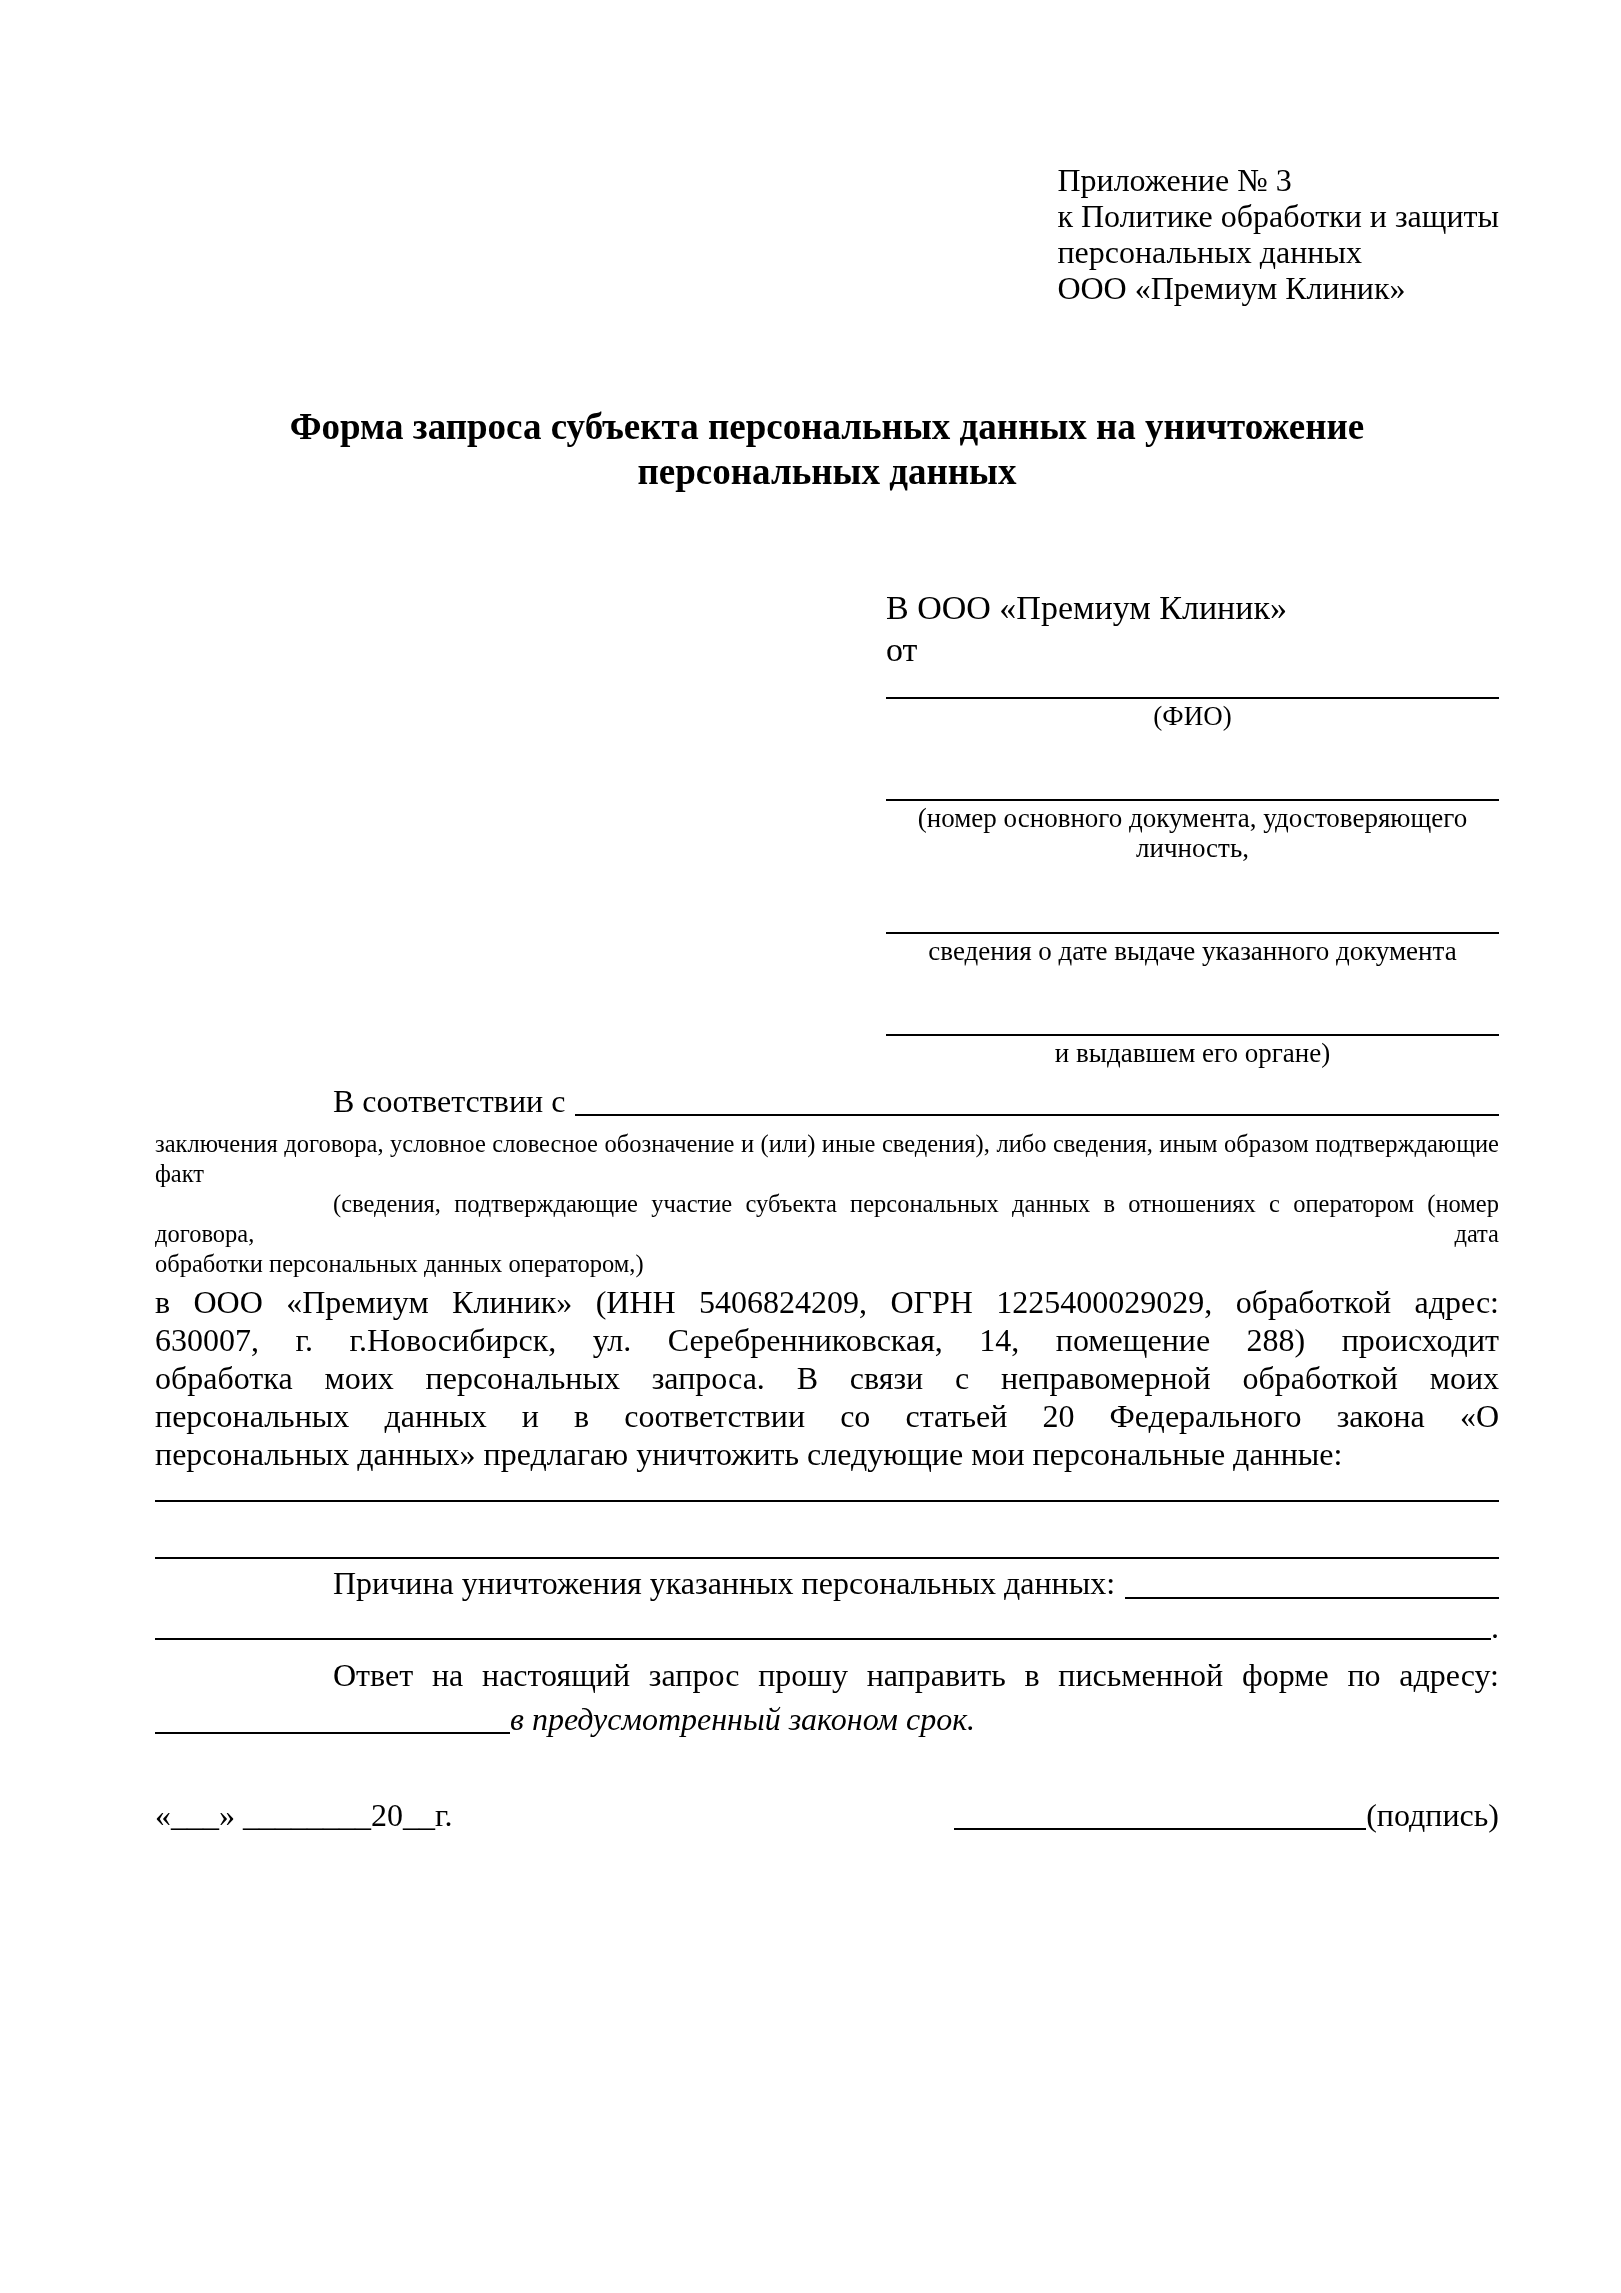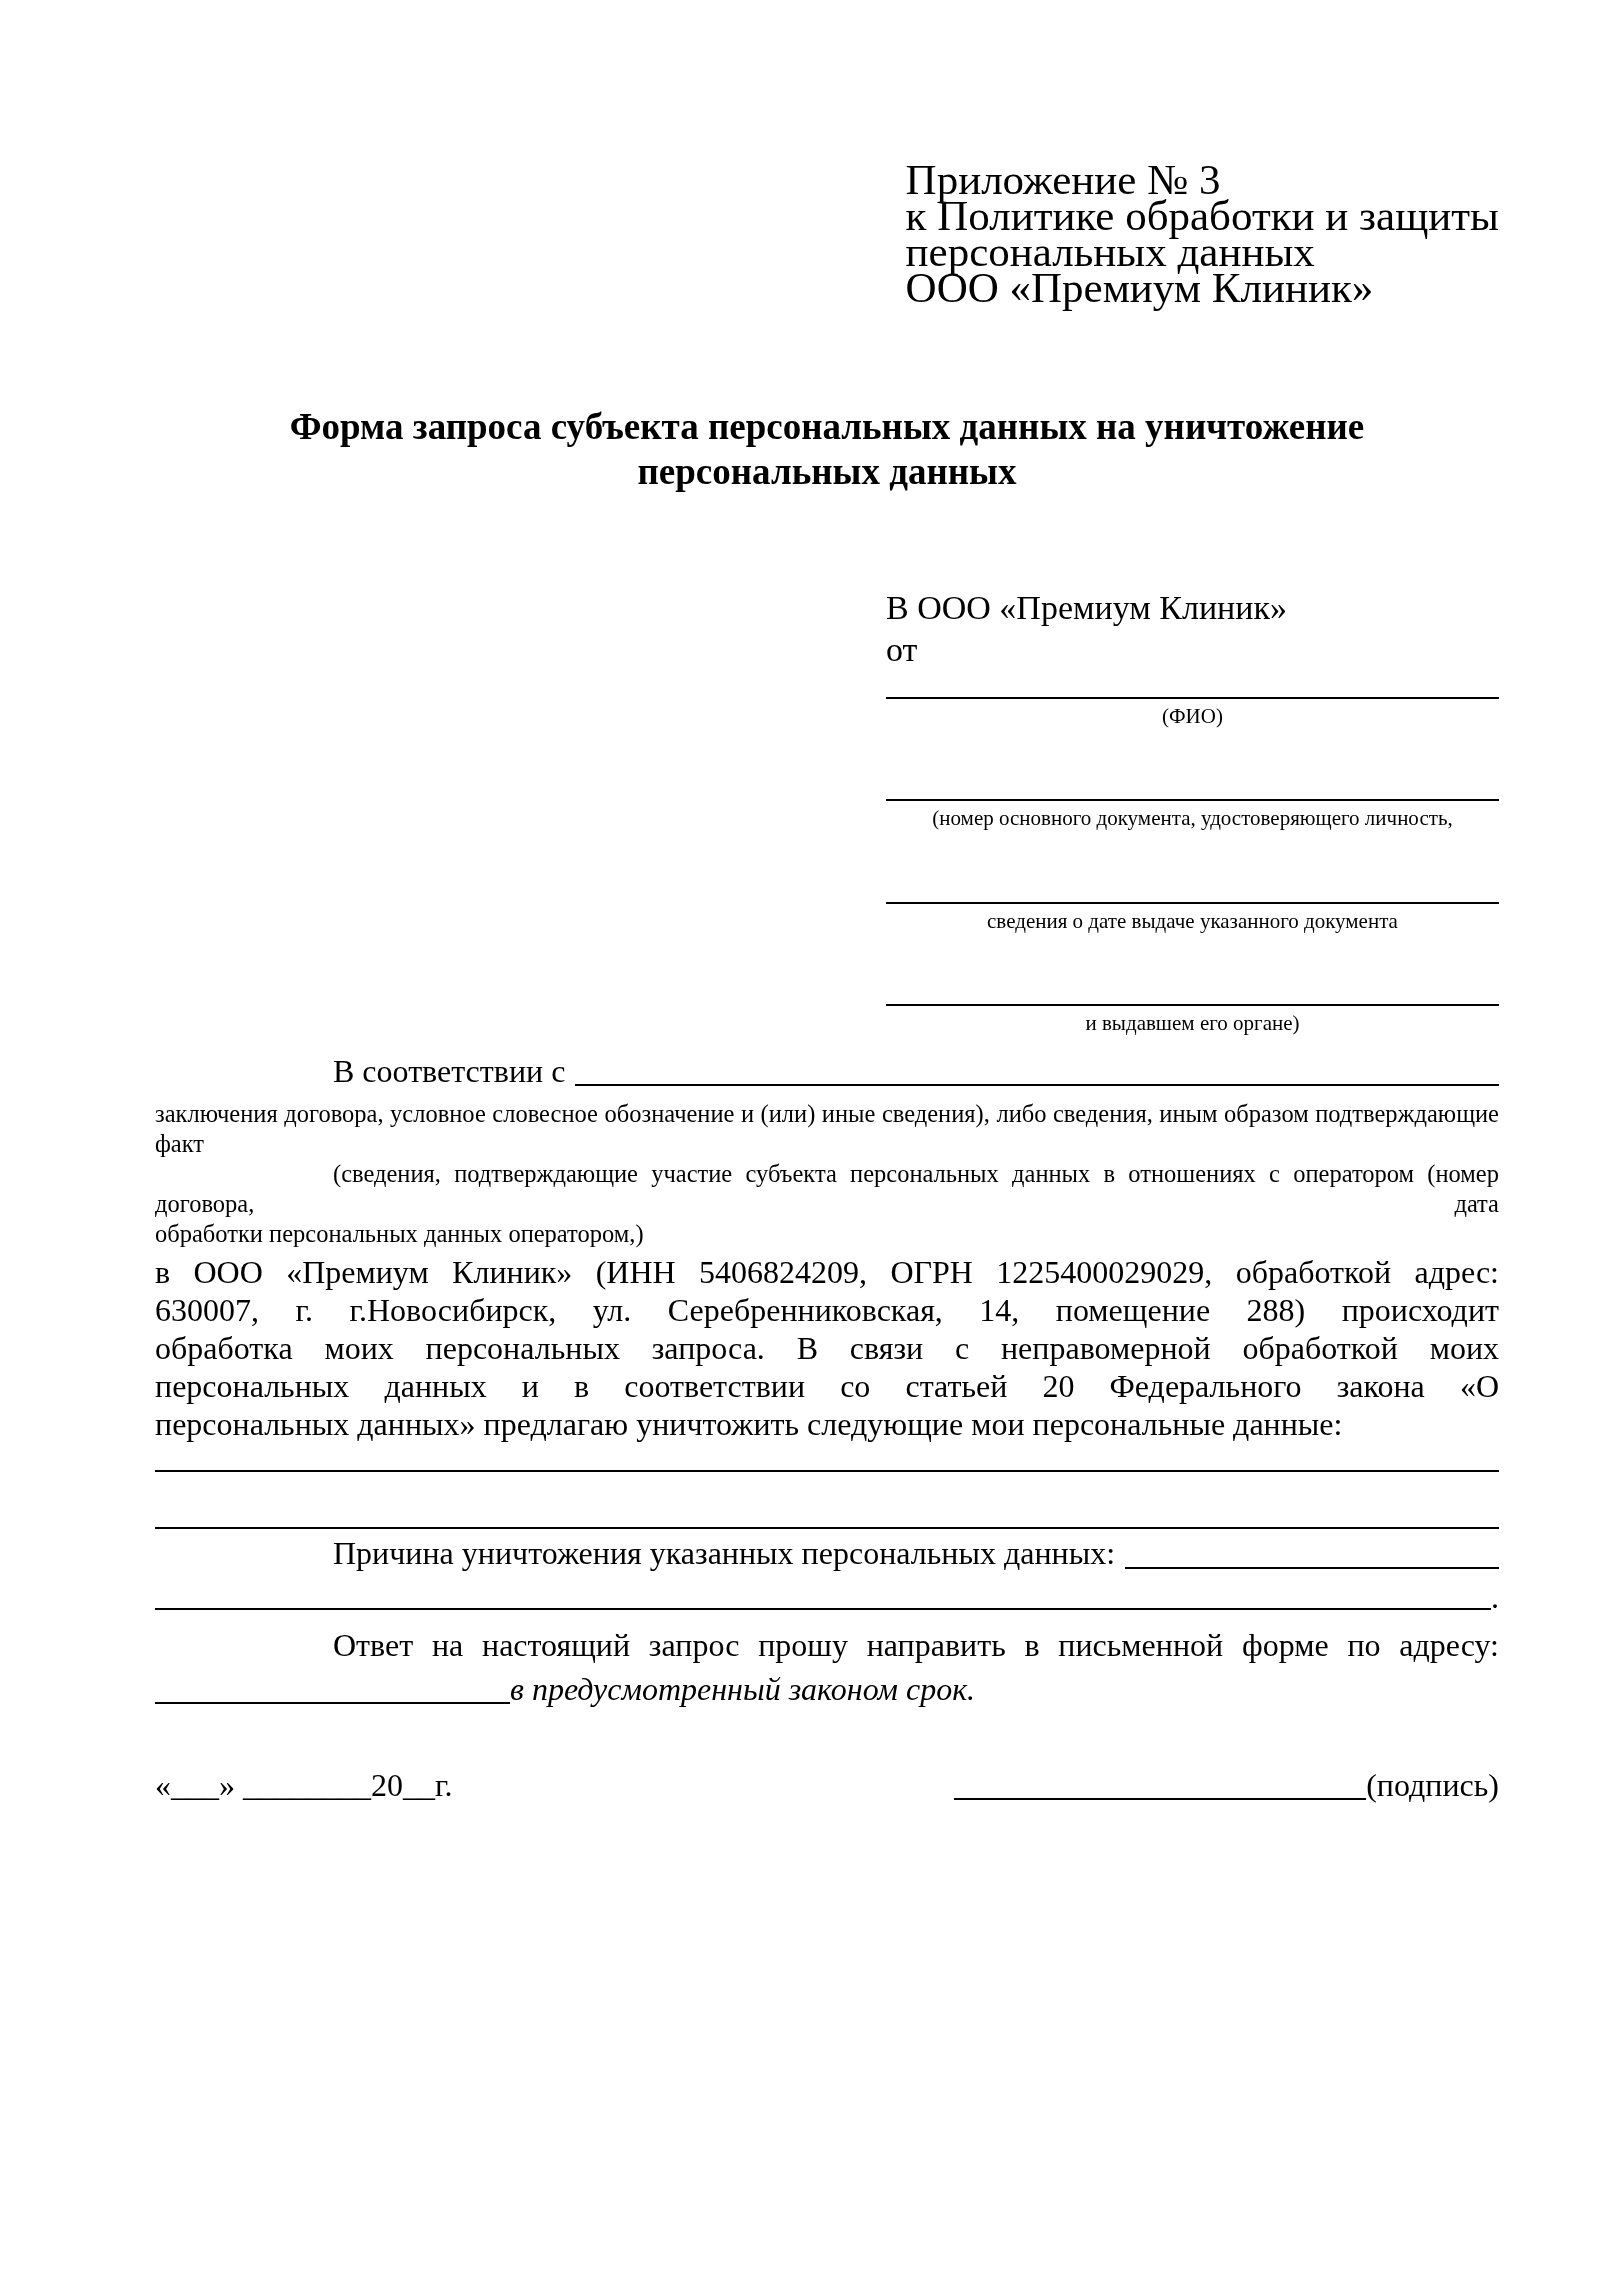--- a/index.html
+++ b/index.html
@@ -16,21 +16,21 @@
     box-sizing: border-box;
     padding: 0 122px 0 155px;
     background: #ffffff;
     overflow: hidden;
   }
 
   
   .header-block {
     display: table;
     margin: 162px 0 0 auto;
-    font-size: 43px;
+    font-size: 32px;
     line-height: 36px;
     text-align: left;
   }
 
   
   .doc-title {
     margin-top: 98px;
     text-align: center;
     font-weight: bold;
     font-size: 37px;
@@ -43,21 +43,21 @@
     margin: 93px 0 0 auto;
     font-size: 34px;
   }
   .addr-line { line-height: 42px; }
   .blank-rule {
     border-bottom: 2.9px solid #000;
     height: 25.5px;
   }
   .blank-rule.gap { margin-top: 43px; }
   .field-caption {
-    font-size: 21px;
+    font-size: 27px;
     line-height: 30px;
     text-align: center;
     margin-top: 2px;
   }
 
   
   .body-text { font-size: 32px; }
 
   .accordance-row {
     display: flex;

